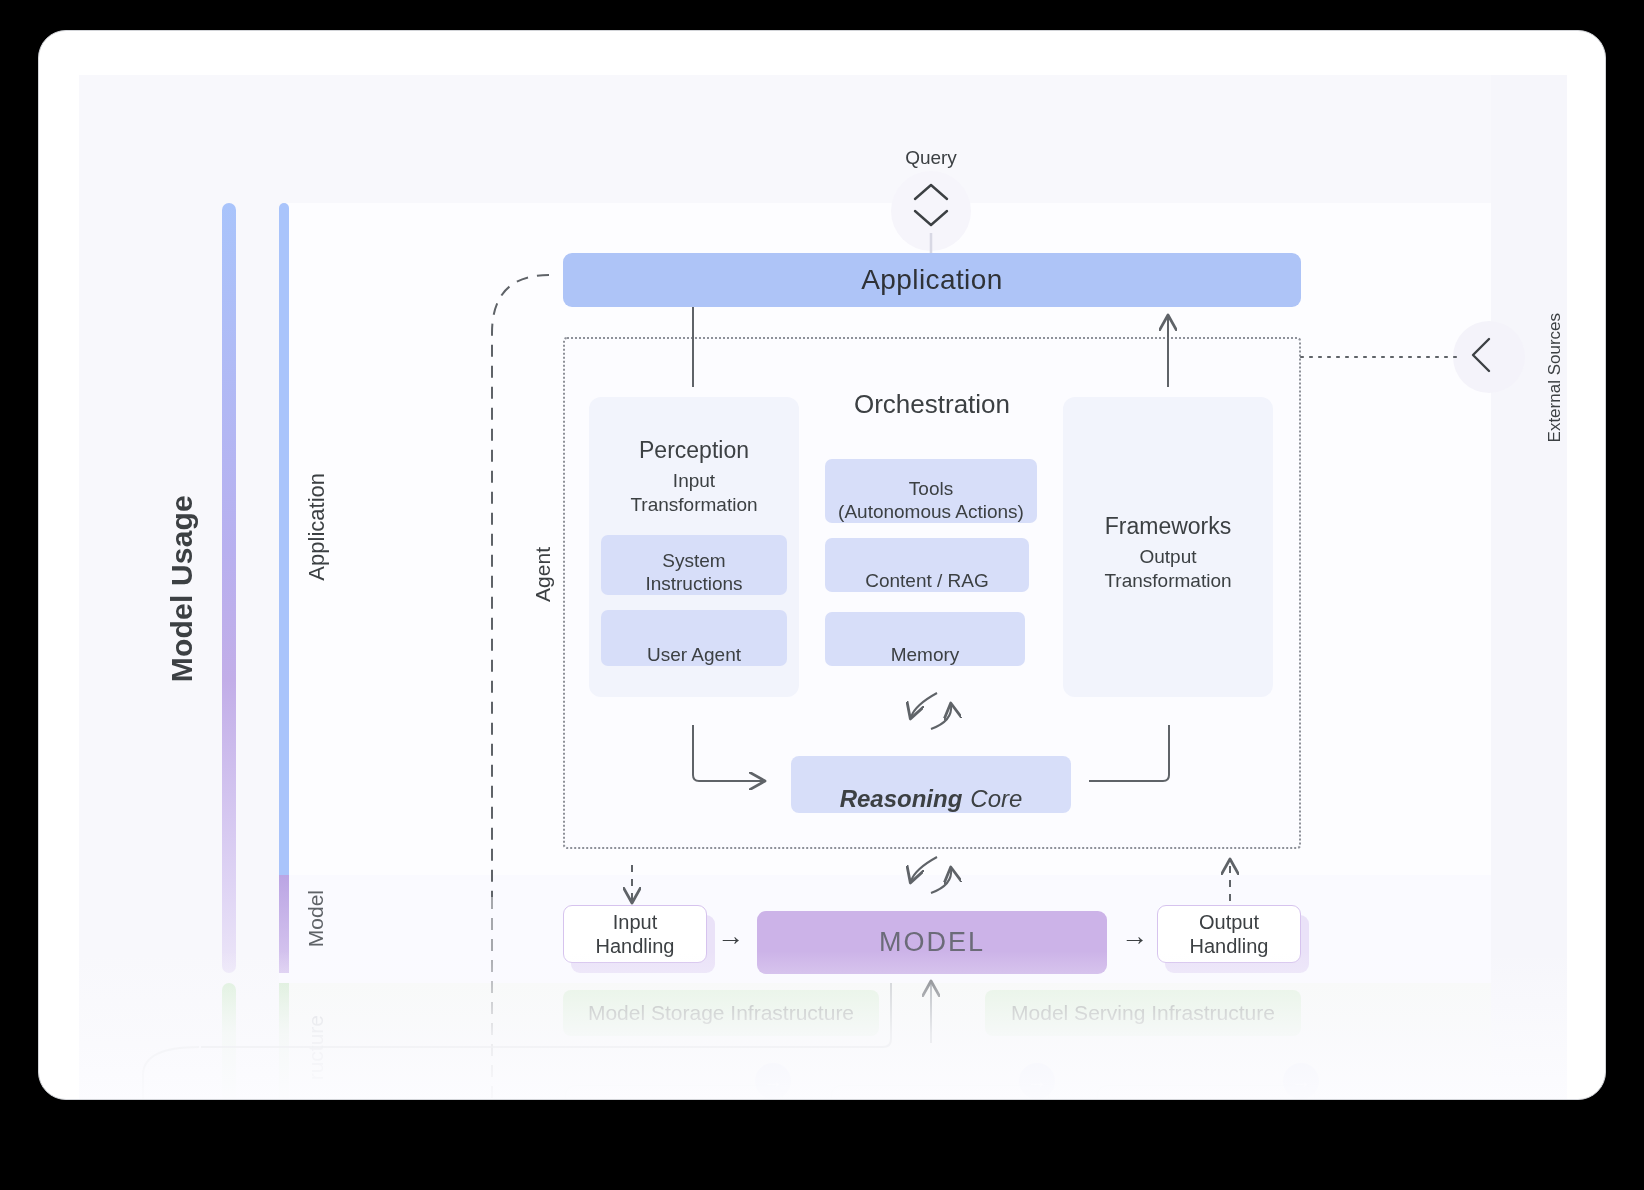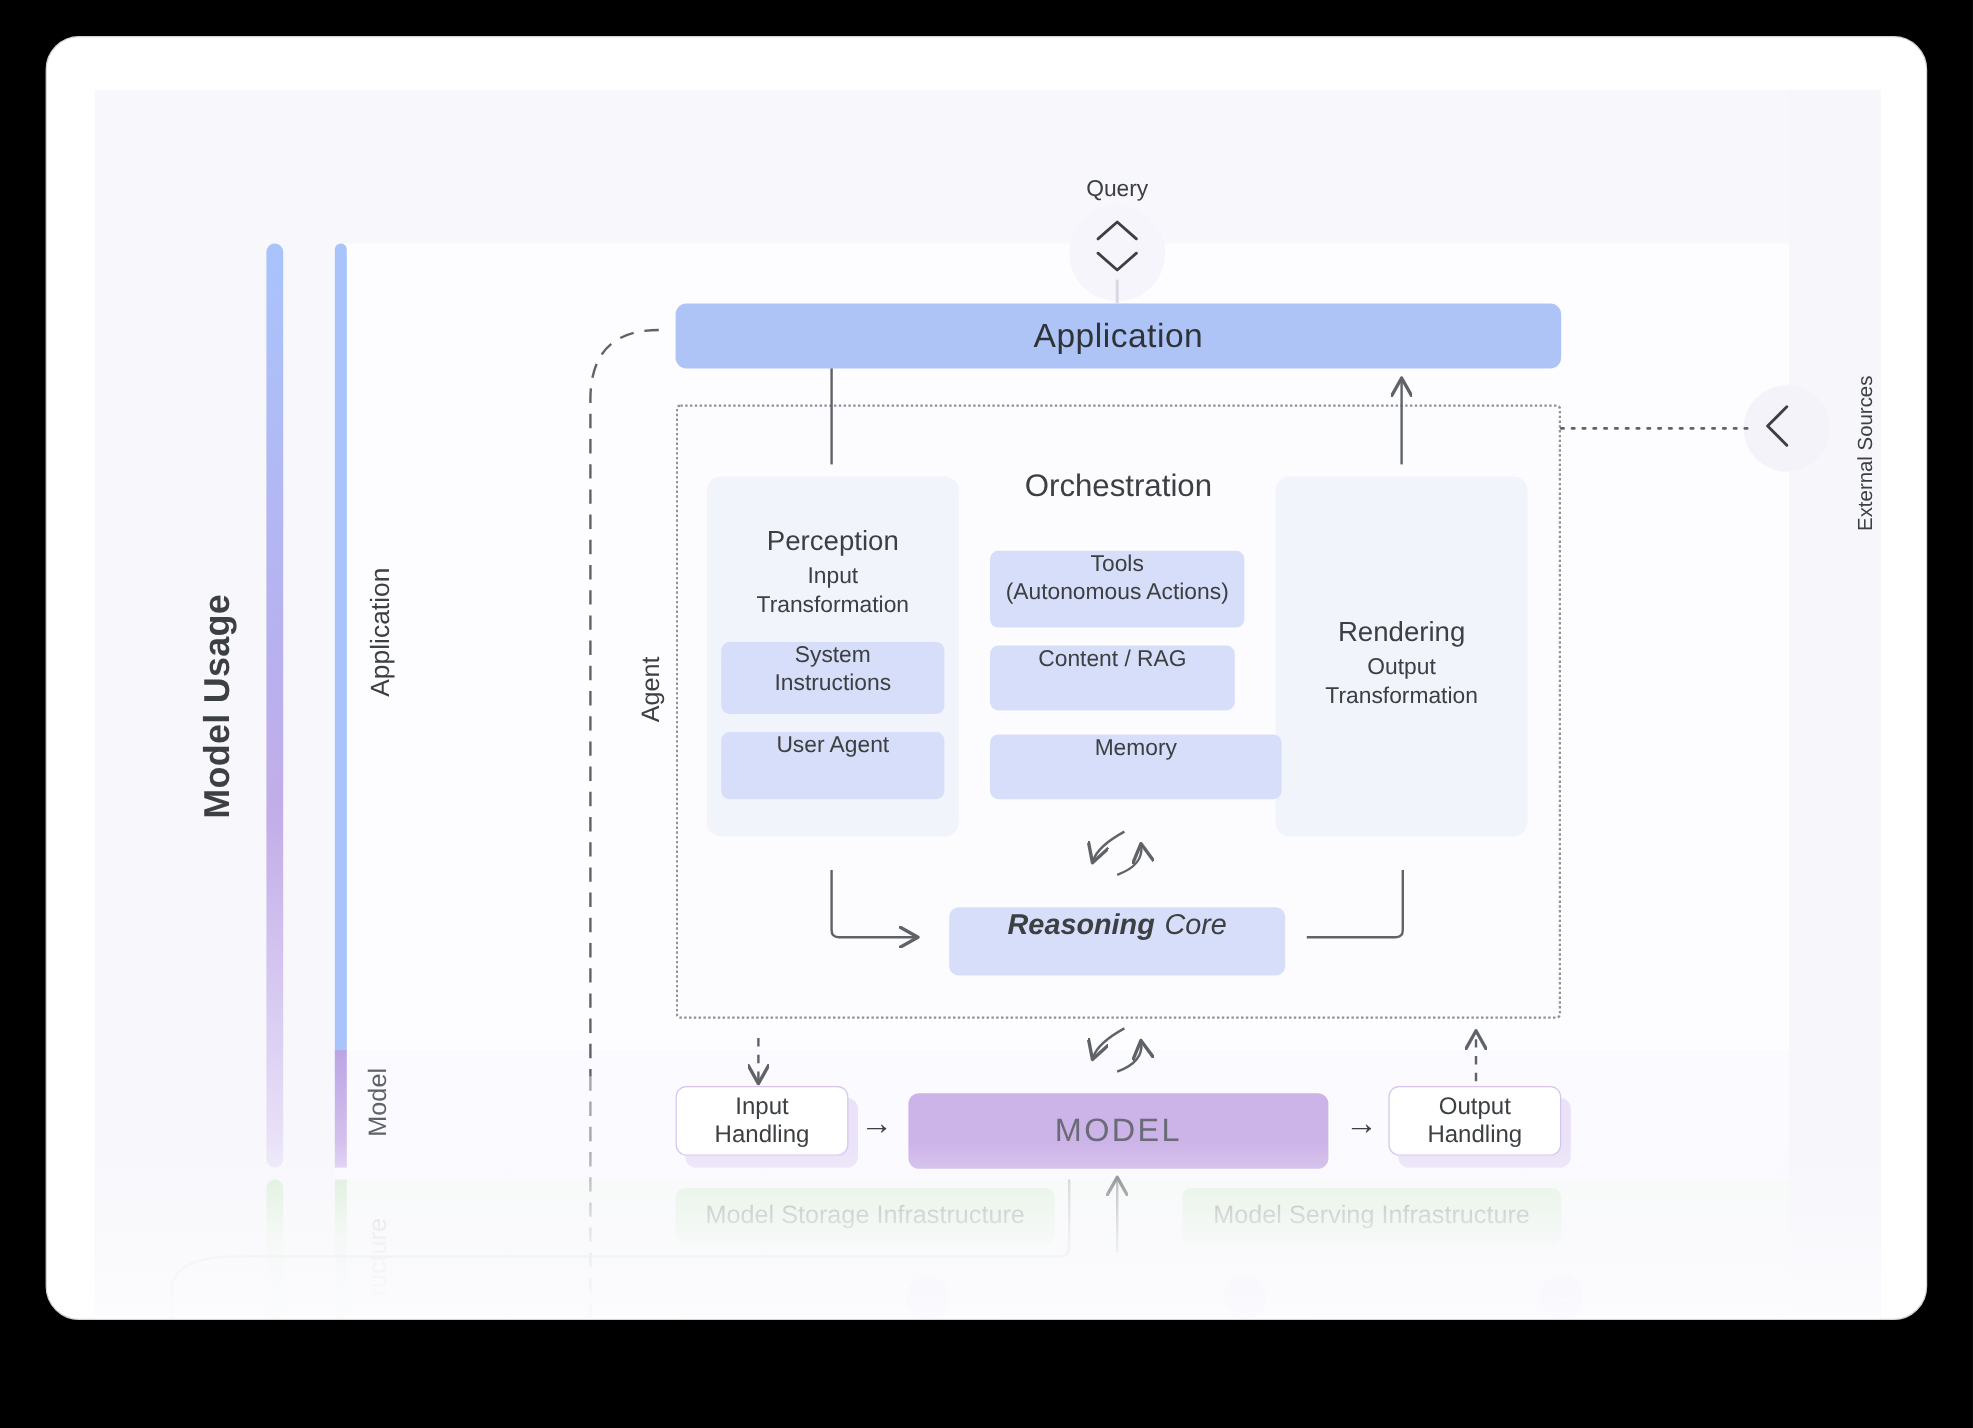--- a/index.html
+++ b/index.html
@@ -99,28 +99,28 @@
   .panel-title { position:absolute; width:100%; text-align:center; font-size:23px; font-weight:400; color:#3c4043;}
   .panel-sub   { position:absolute; width:100%; text-align:center; font-size:19px; color:#3c4043; line-height:1.25;}
   #perception-title { top:40px; }
   #perception-sub   { top:72px; }
   #rendering-title  { top:116px; }
   #rendering-sub    { top:148px; }
 
   
   .chip {
     position:absolute; background:#d7deF9; border-radius:7px;
-    display:flex; align-items:flex-start; justify-content:center; text-align:center;
+    display:flex; align-items:flex-end; justify-content:center; text-align:center;
     font-size:19px; color:#3c4043; line-height:1.22; padding:0 6px;
   }
   #chip-system-instructions { left:522px; top:460px; width:186px; height:60px;}
   #chip-user-query          { left:522px; top:535px; width:186px; height:56px;}
   #chip-tools               { left:746px; top:384px; width:212px; height:64px;}
   #chip-content-rag         { left:746px; top:463px; width:204px; height:54px;}
-  #chip-memory              { left:746px; top:537px; width:243px; height:54px;}
+  #chip-memory              { left:746px; top:537px; width:200px; height:54px;}
   #chip-reasoning-core {
     left:712px; top:681px; width:280px; height:57px; font-size:24px; border-radius:8px;font-style:italic;
   }
   #chip-reasoning-core b { font-weight:700; }
   #chip-reasoning-core span.light { font-weight:400; margin-left:8px;}
 
   
   #model-box {
     position:absolute; left:678px; top:836px; width:350px; height:63px;
     background:#ccb3e8; border-radius:9px;
@@ -227,21 +227,21 @@
 
     <div class="panel" id="perception-panel">
       <div class="panel-title" id="perception-title">Perception</div>
       <div class="panel-sub" id="perception-sub">
         <span>Input</span><br>
         <span>Transformation</span>
       </div>
     </div>
 
     <div class="panel" id="rendering-panel">
-      <div class="panel-title" id="rendering-title">Rendering</div>
+      <div class="panel-title" id="rendering-title">Frameworks</div>
       <div class="panel-sub" id="rendering-sub">
         <span>Output</span><br>
         <span>Transformation</span>
       </div>
     </div>
 
     <div class="chip" id="chip-system-instructions">
       <span><span>System</span><br>
       <span>Instructions</span></span>
     </div>

